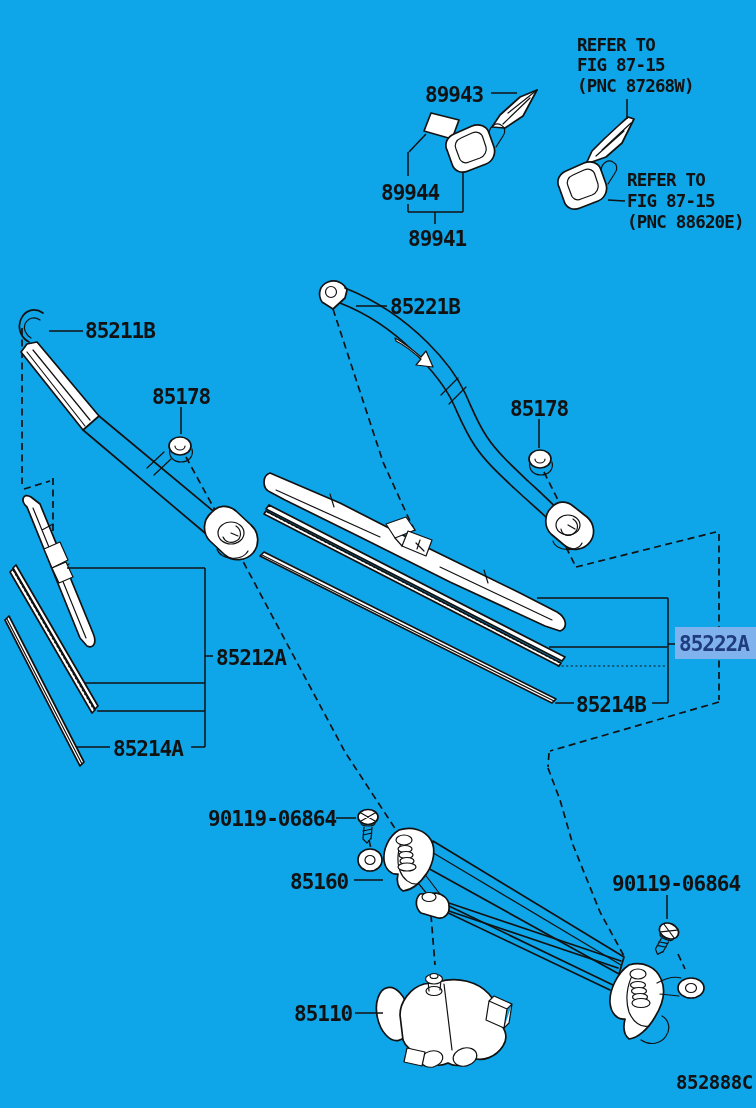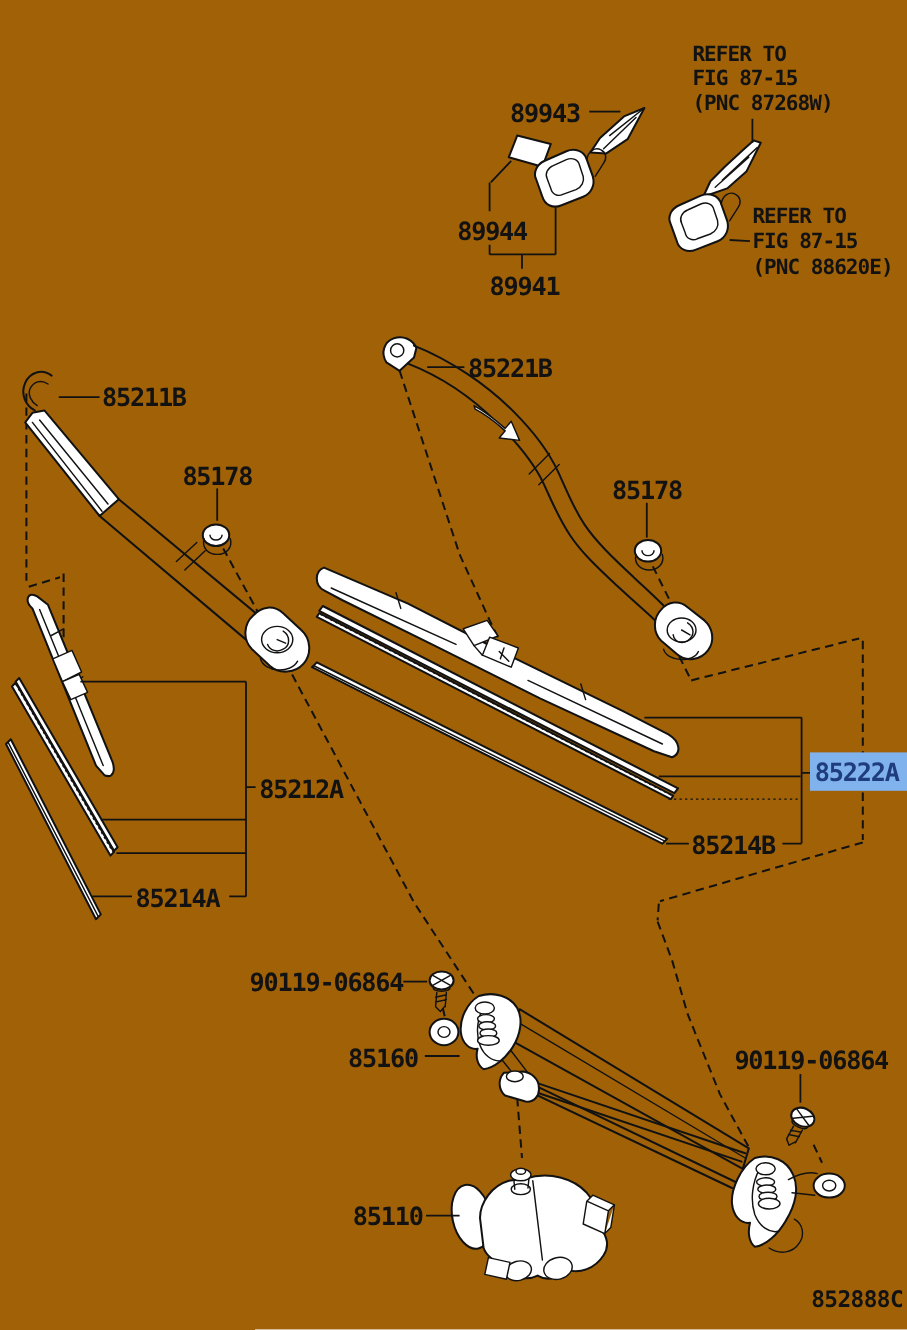--- a/index.html
+++ b/index.html
@@ -1,16 +1,16 @@
 <!DOCTYPE html>
 <html><head>
 <meta charset="utf-8">
 <style>
   html,body{margin:0;padding:0;background:#ffffff;}
-  .stage{position:relative;width:756px;height:1108px;background:#a16207;overflow:hidden;
+  .stage{position:relative;width:756px;height:1108px;background:#0ea5e9;overflow:hidden;
          font-family:"DejaVu Sans Mono","Liberation Mono",monospace;}
   svg{position:absolute;left:0;top:0;}
   .ln    {fill:none;stroke:#121212;stroke-width:1.7;stroke-linecap:round;stroke-linejoin:round;}
   .lnw   {fill:#ffffff;stroke:#121212;stroke-width:1.7;stroke-linecap:round;stroke-linejoin:round;}
   .fine  {fill:none;stroke:#121212;stroke-width:1.2;stroke-linecap:round;stroke-linejoin:round;}
   .finew {fill:#ffffff;stroke:#121212;stroke-width:1.2;stroke-linecap:round;stroke-linejoin:round;}
   .dash  {fill:none;stroke:#121212;stroke-width:1.7;stroke-dasharray:7 4.5;stroke-linecap:butt;}
   .dots  {fill:none;stroke:#121212;stroke-width:1.1;stroke-dasharray:2 2.6;}
   .lead  {fill:none;stroke:#121212;stroke-width:1.5;stroke-linecap:butt;}
   .part-label{font:bold 21px "DejaVu Sans Mono","Liberation Mono",monospace;

